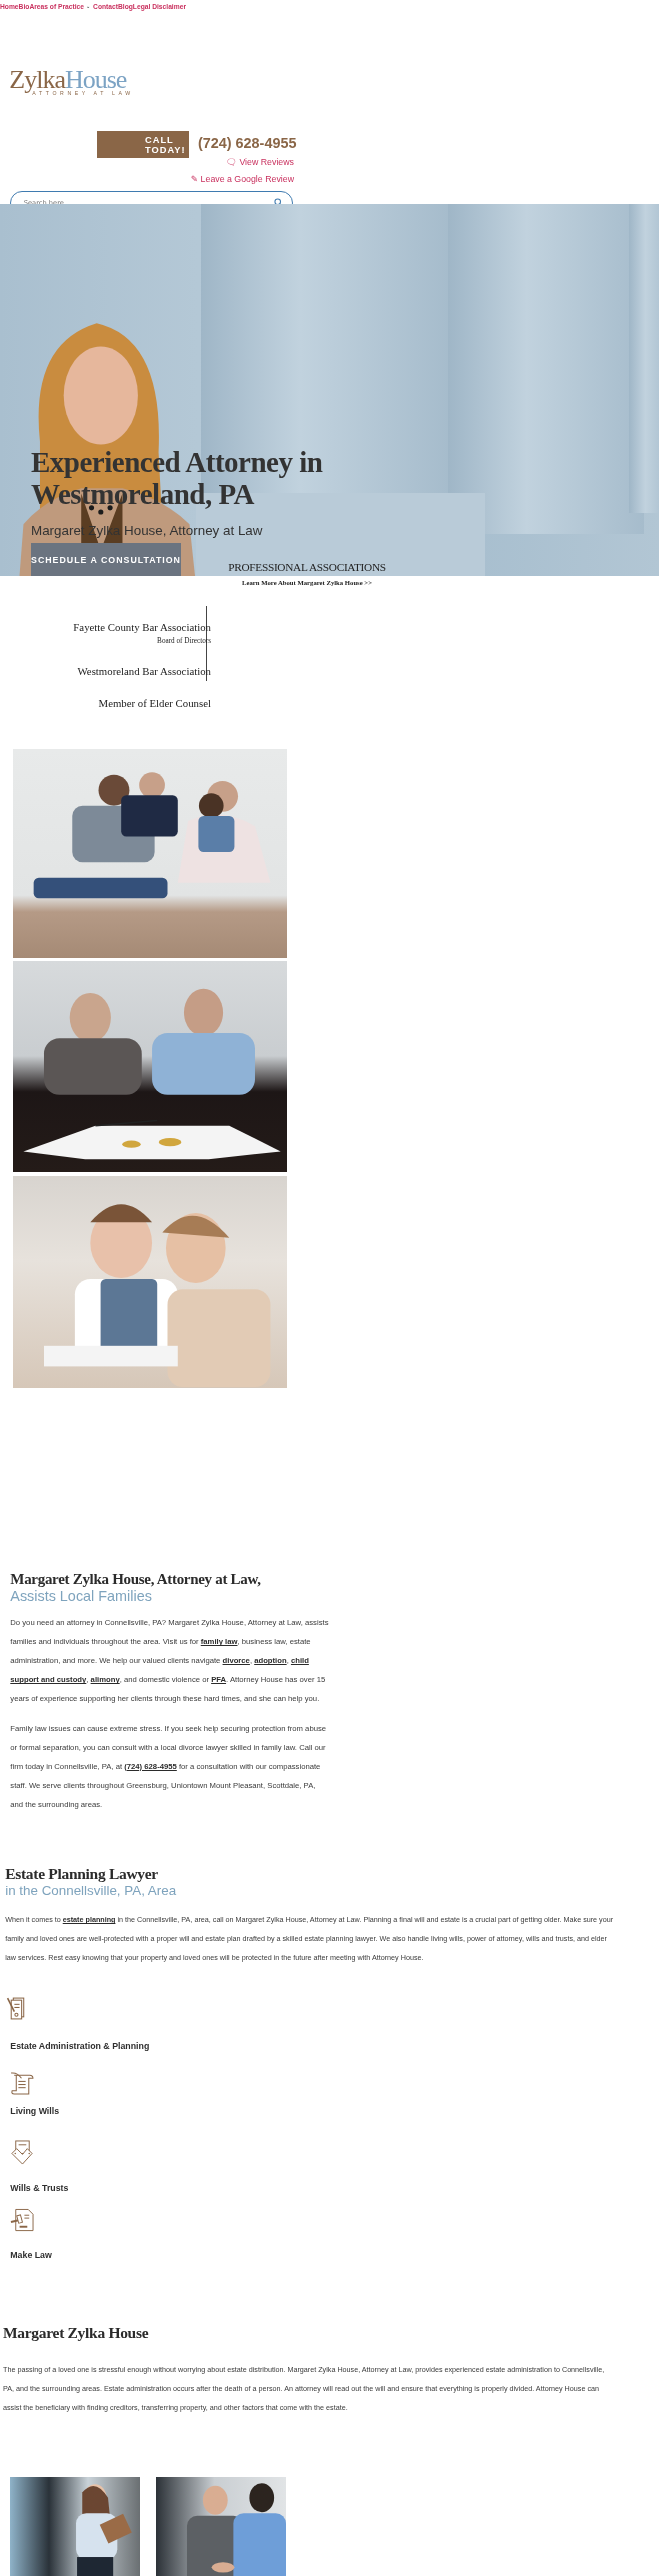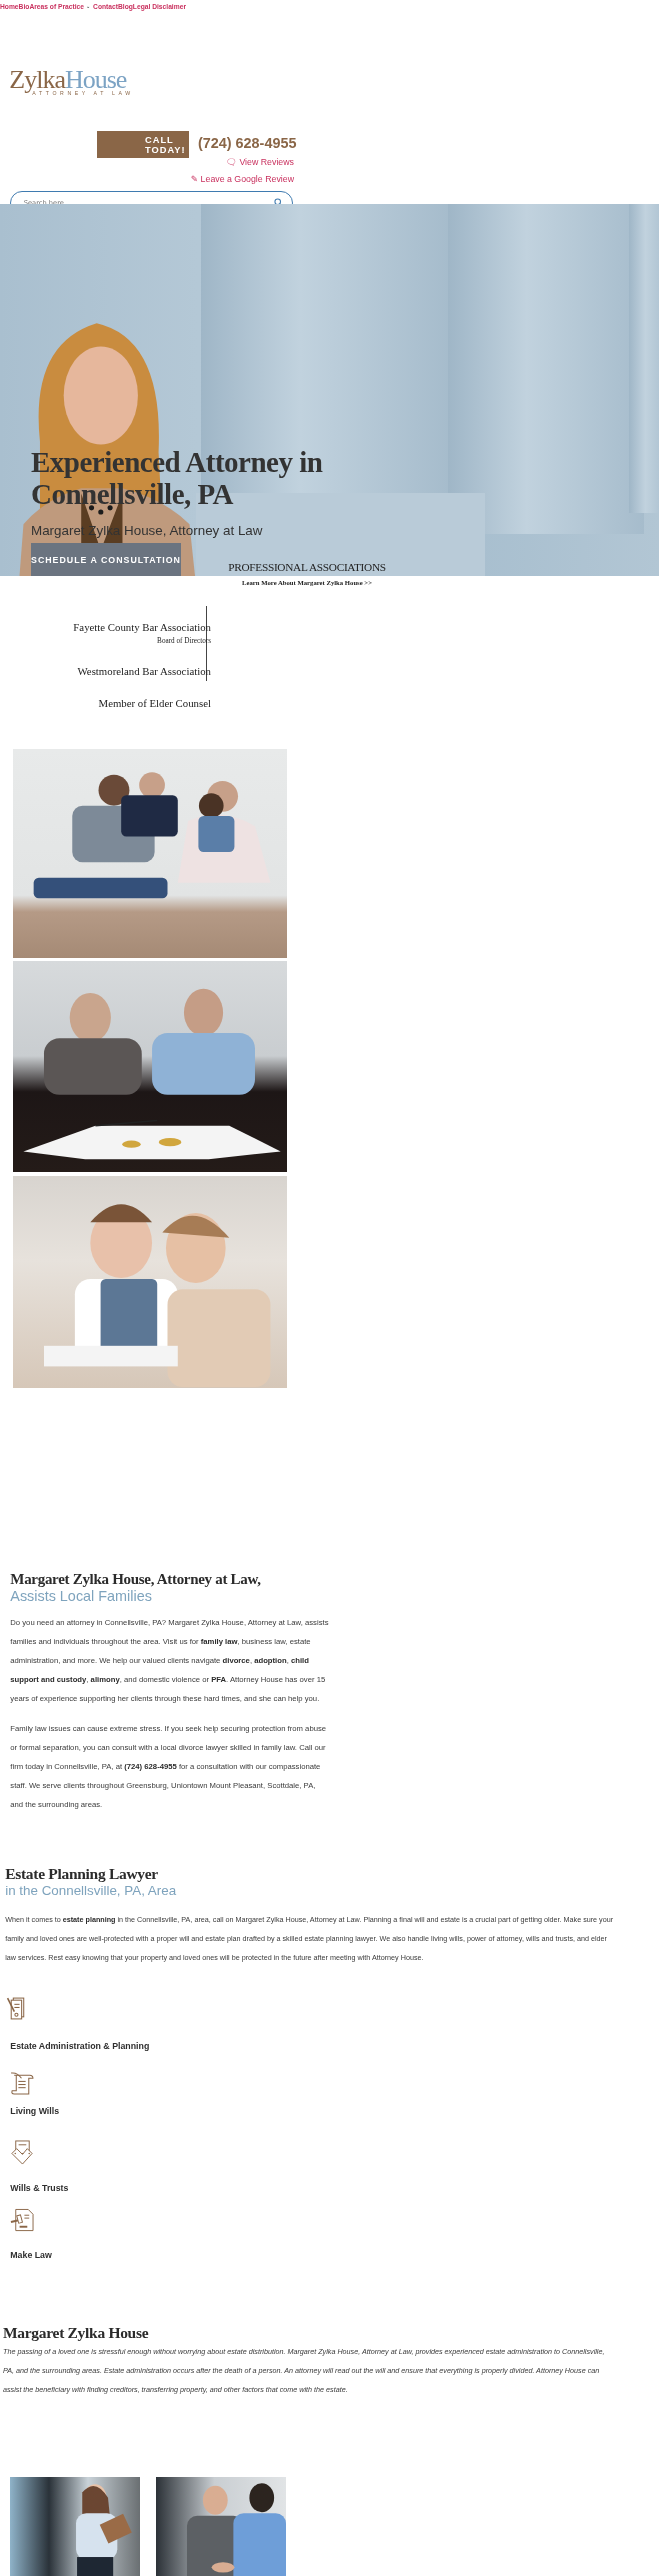--- a/index.html
+++ b/index.html
@@ -43,21 +43,21 @@
   .assoc-link { left: 0; width: 614px; top: 579px; text-align: center; font-family: "Liberation Serif", serif; font-size: 6.7px; font-weight: bold; color: #222; }
   .assoc-divider { left: 206px; top: 606px; width: 0.5px; height: 75px; background: #444; }
   .assoc-item { left: 0; width: 211px; text-align: right; font-family: "Liberation Serif", serif; color: #222; }
 
   .photo { background: #ccc; overflow: hidden; }
 
   
   h2.sec { font-family: "Liberation Serif", serif; font-size: 15px; font-weight: bold; color: #2b2b2b; letter-spacing: -0.3px; }
   .subblue { color: #7ea3bd; font-size: 14.4px; }
   .body p { font-size: 7.7px; line-height: 19px; color: #3a3a3a; }
-  .body b { color: #2b2b2b; }
+  .body b { color: #2b2b2b; text-decoration: underline; }
 
   .svc-label { left: 10.3px; font-size: 8.8px; font-weight: bold; color: #2f2f2f; }
   .svc-icon { left: 10.3px; width: 24px; height: 25px; }
 </style>
 </head>
 <body>
 
 <nav class="abs topnav">
   <span>Home</span>
   <span>Bio</span>
@@ -108,21 +108,21 @@
     <path d="M10 704 L28 470 Q70 420 140 400 L220 400 Q300 420 350 470 L375 704 Z" fill="#bf9a7d"></path>
     <path d="M140 410 L178 520 L220 410 L220 704 L140 704 Z" fill="#5a3d22"></path>
     <circle cx="160" cy="438" r="5" fill="#1c1c1c"></circle>
       <circle cx="178" cy="446" r="5" fill="#1c1c1c"></circle>
       <circle cx="196" cy="438" r="5" fill="#1c1c1c"></circle>
     <path d="M230 600 Q300 580 360 620" stroke="#e6b79c" stroke-width="28" fill="none"></path>
   </svg>
 </div>
 <div class="abs hero-title">
   <div>Experienced Attorney in</div>
-  <div>Connellsville, PA</div>
+  <div>Westmoreland, PA</div>
 </div>
 <div class="abs hero-sub">Margaret Zylka House, Attorney at Law</div>
 <div class="abs hero-btn">SCHEDULE A CONSULTATION</div>
 
 <div class="abs assoc-title">PROFESSIONAL ASSOCIATIONS</div>
 <div class="abs assoc-link">Learn More About Margaret Zylka House &gt;&gt;</div>
 <div class="abs assoc-divider"></div>
 <div class="abs assoc-item" style="top:621px; font-size:10.8px;">Fayette County Bar Association</div>
 <div class="abs assoc-item" style="top:637px; font-size:7.2px;">Board of Directors</div>
 <div class="abs assoc-item" style="top:665px; font-size:10.8px;">Westmoreland Bar Association</div>
@@ -213,21 +213,21 @@
     <line x1="30" y1="14" x2="40" y2="14" stroke="#8a6647" stroke-width="2"></line>
     <line x1="30" y1="20" x2="40" y2="20" stroke="#8a6647" stroke-width="2"></line>
     <rect x="20" y="36" width="16" height="4" fill="#8a6647"></rect>
     <line x1="2" y1="28" x2="20" y2="24" stroke="#8a6647" stroke-width="4"></line>
     <rect x="16" y="14" width="8" height="16" transform="rotate(-15 20 22)" fill="#fff" stroke="#8a6647" stroke-width="2"></rect>
   </svg>
 <div class="abs svc-label" style="top:2250px;">Make Law</div>
 
 <div class="abs" style="left:3px; top:2324px; width:618px;">
   <h2 class="sec" style="font-size:15.5px;">Margaret Zylka House</h2>
-  <div class="body" style="margin-top:0; width:603px;font-style:italic;">
+  <div class="body" style="margin-top:18px; width:603px;">
     <p style="font-size:7.2px; line-height:19px;">The passing of a loved one is stressful enough without worrying about estate distribution. Margaret Zylka House, Attorney at Law, provides experienced estate administration to Connellsville, PA, and the surrounding areas. Estate administration occurs after the death of a person. An attorney will read out the will and ensure that everything is properly divided. Attorney House can assist the beneficiary with finding creditors, transferring property, and other factors that come with the estate.</p>
   </div>
 </div>
 
 <div class="abs photo" style="left:10.3px; top:2477px; width:130px; height:109px; background: linear-gradient(90deg,#8fb3c9 0%,#2a3239 30%,#c9d2d8 60%,#6a6f72 100%);">
   <svg width="130" height="109" viewBox="0 0 252 211">
       <ellipse cx="165" cy="40" rx="22" ry="26" fill="#e8c2a8"></ellipse>
       <path d="M140 30 Q165 0 190 40 L195 90 L140 90 Z" fill="#6b4632"></path>
       <rect x="128" y="70" width="80" height="90" rx="20" fill="#d6e2ee"></rect>
       <rect x="130" y="155" width="70" height="56" fill="#1e2733"></rect>

